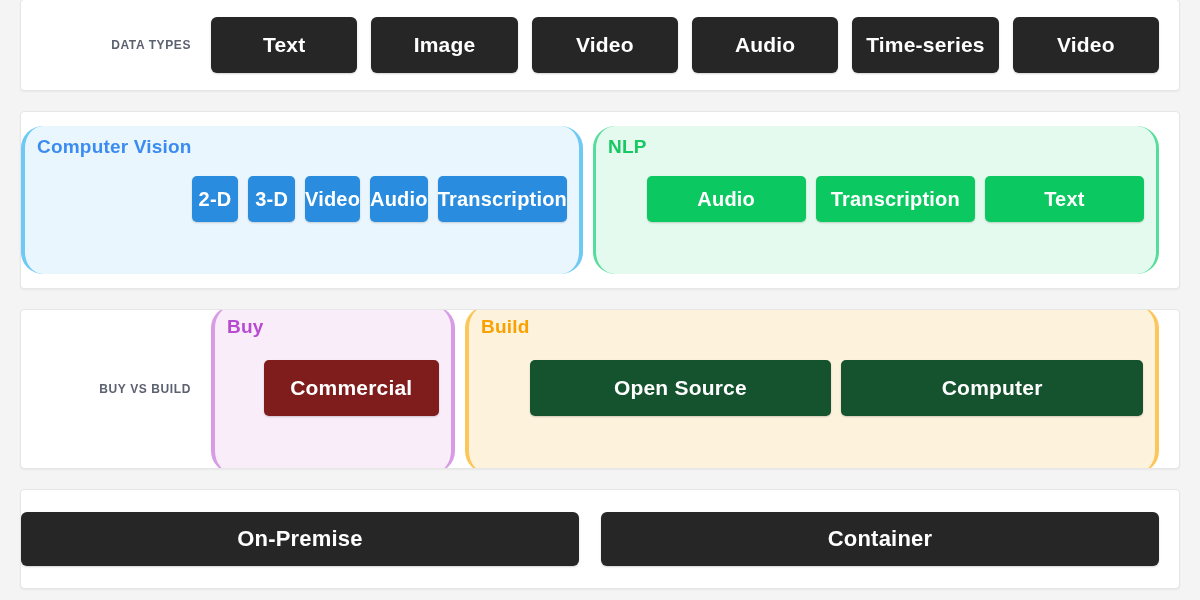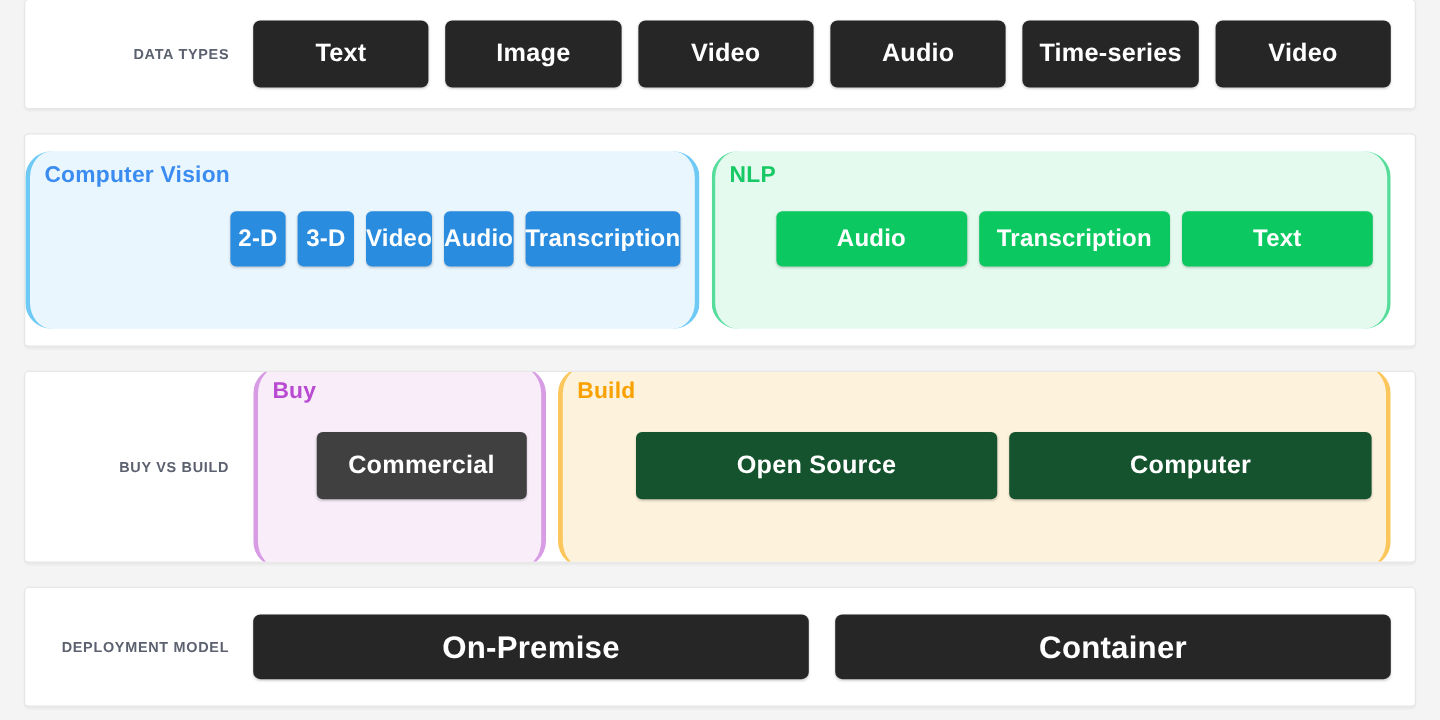--- a/index.html
+++ b/index.html
@@ -75,21 +75,21 @@
     font-size: 21px;
     font-weight: 700;
     letter-spacing: 0.2px;
     box-sizing: border-box;
     box-shadow: 0 1px 2px rgba(0,0,0,0.18);
     white-space: nowrap;
   }
   .pill-dark { background: #262626; }
 
   .row-deployment .pill-strip { gap: 22px; }
-  .row-deployment .pill { height: 54px; font-size: 26px; }
+  .row-deployment .pill { height: 54px; font-size: 22px; }
 
   
   .groups {
     flex: 1 1 auto;
     display: flex;
     align-items: stretch;
     height: 148px;
     padding-right: 20px;
     box-sizing: border-box;
   }
@@ -143,21 +143,21 @@
   .group-nlp .group-title { color: #17c964; }
   .group-nlp .pill { background: #0bc960; }
 
   .group-buy {
     background: #f9edfa;
     border-left: 4px solid #d79ce4;
     border-right: 4px solid #d79ce4;
     flex: 0 0 244px;
   }
   .group-buy .group-title { color: #b84bd1; }
-  .group-buy .pill { background: #404040; }
+  .group-buy .pill { background: #7f1d1d; }
 
   .group-build {
     background: #fdf2dc;
     border-left: 4px solid #fbc75c;
     border-right: 4px solid #fbc75c;
     flex: 1 1 auto;
     margin-left: 16px;
   }
   .group-build .group-title { color: #f9a100; }
   .group-build .pill { background: #14532d; }
@@ -224,20 +224,19 @@
         <div class="group-pills">
           <div class="pill">Open Source</div>
           <div class="pill">Computer</div>
         </div>
       </div>
 
     </div>
   </section>
 
   <section class="row row-deployment">
-    <div class="row-label">DEPLOYMENT MODEL</div>
     <div class="pill-strip">
       <div class="pill pill-dark">On-Premise</div>
       <div class="pill pill-dark">Container</div>
     </div>
   </section>
 
 </div>
 
 </body></html>

